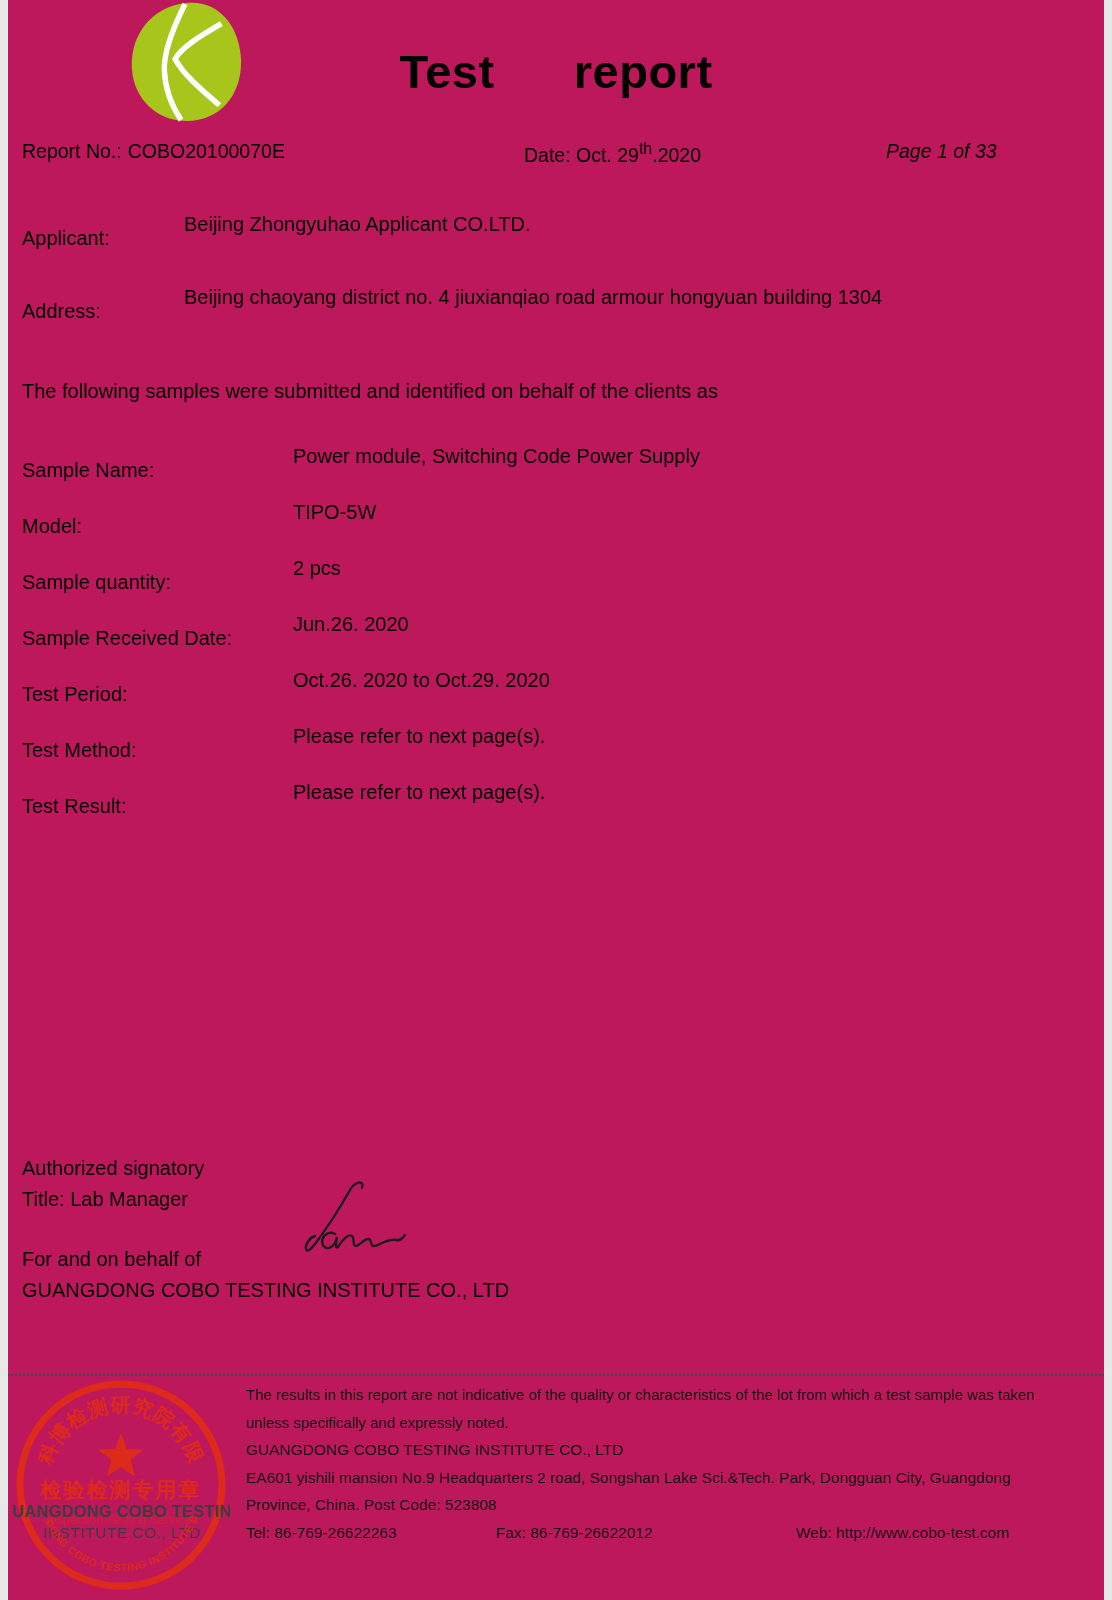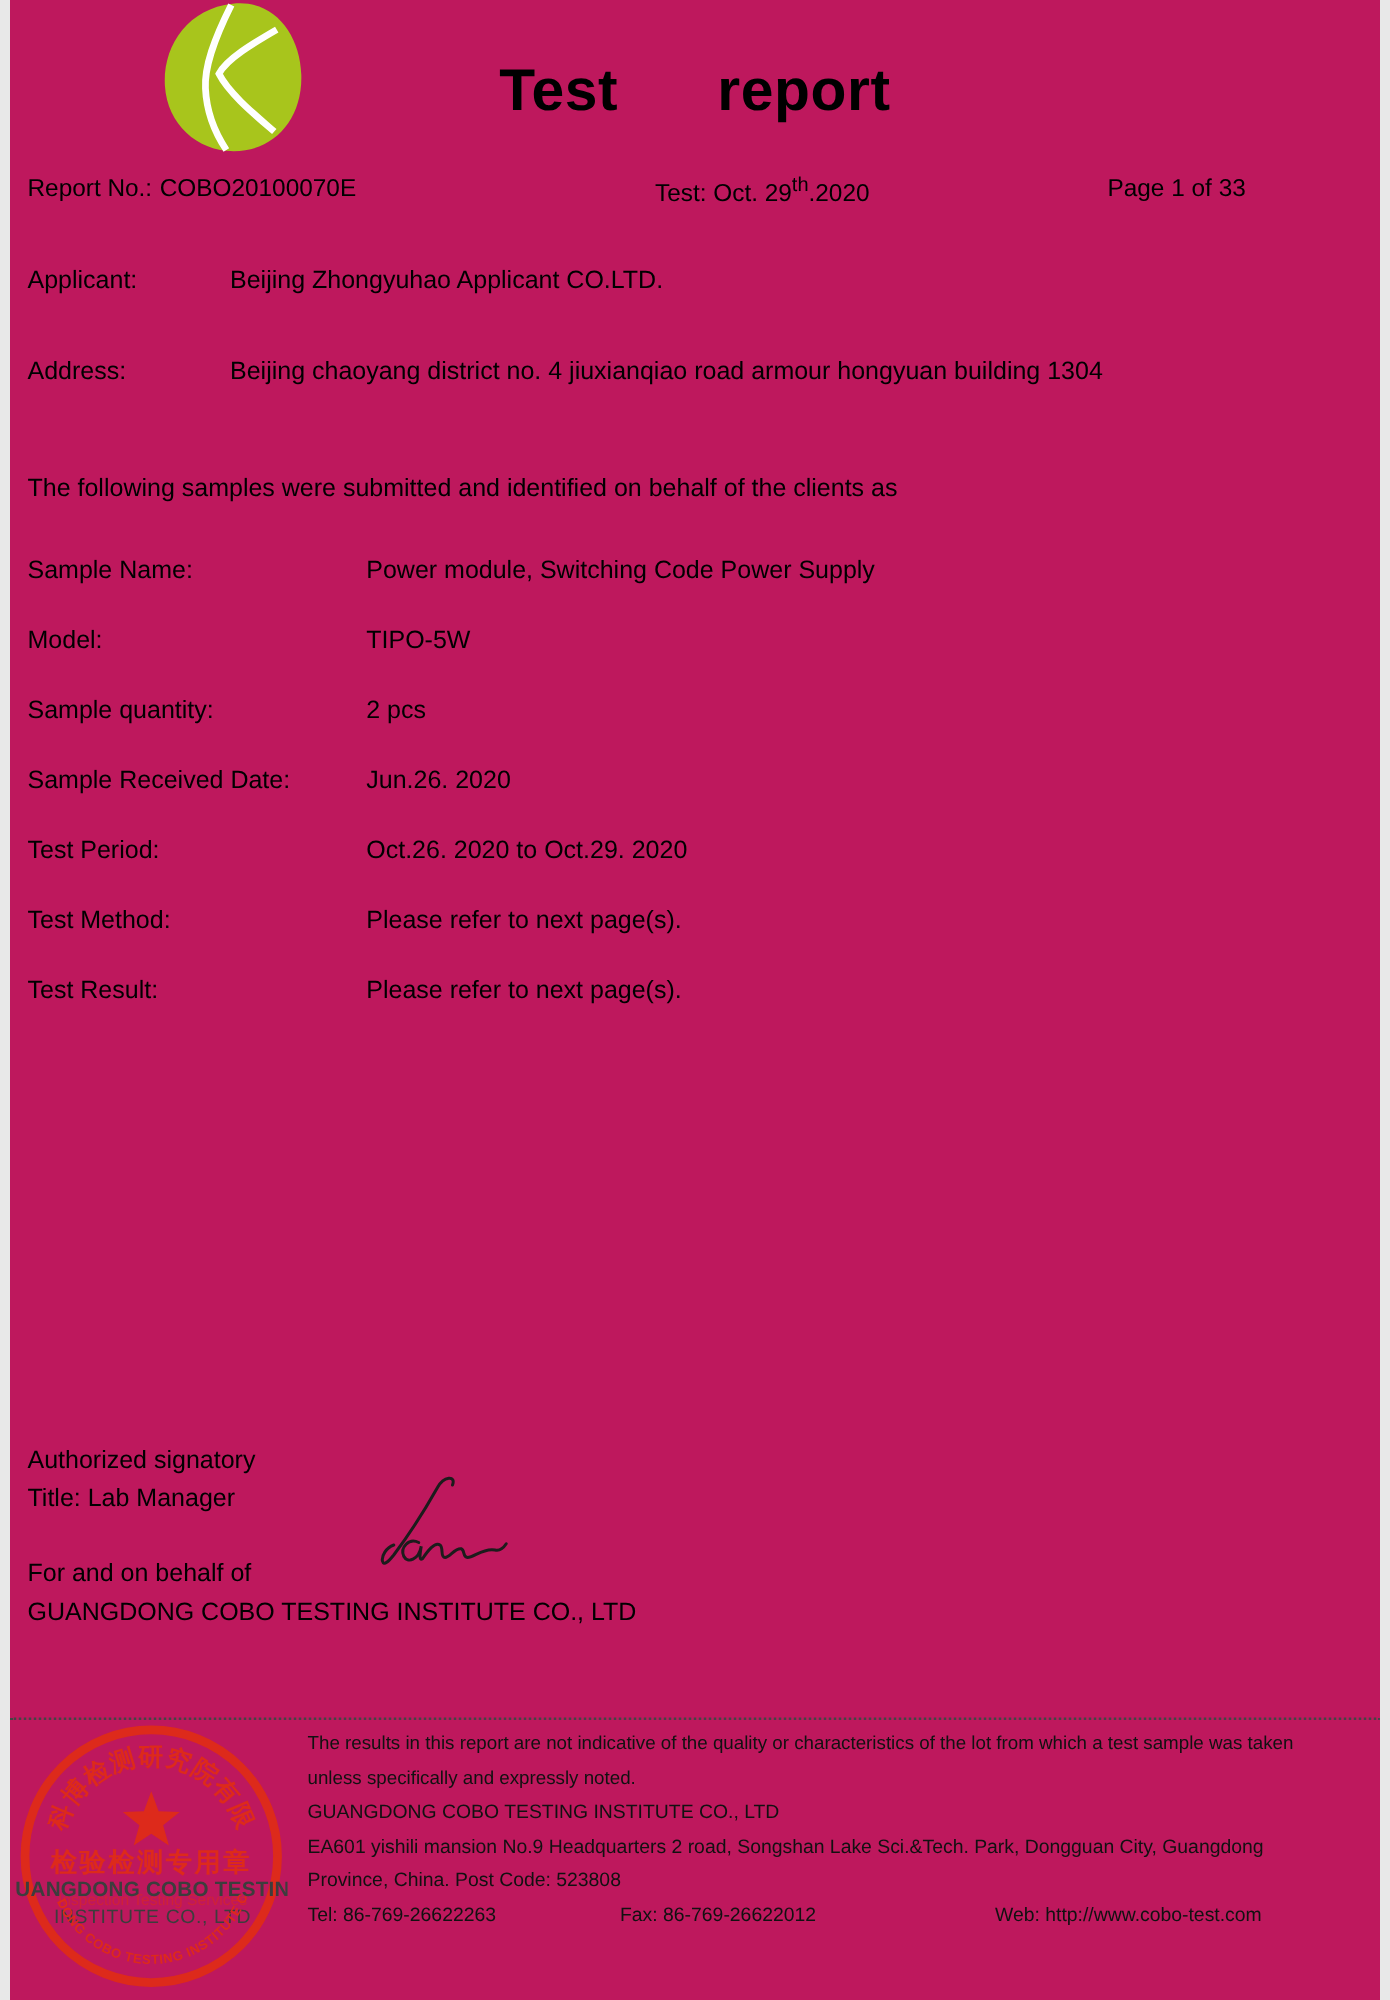--- a/index.html
+++ b/index.html
@@ -13,27 +13,27 @@
   
   .logo-svg { position:absolute; left:120px; top:2px; width:116px; height:120px; }
   .doc-title {
     position:absolute; top:44px; left:0; width:100%;
     text-align:center; font-size:47px; font-weight:bold;
     word-spacing:26px; letter-spacing:0.5px; white-space:pre;
   }
   .hdr-row { position:absolute; top:140px; left:0; width:100%; font-size:19.5px; }
   .hdr-report { position:absolute; left:14px; top:0; }
   .hdr-date   { position:absolute; left:516px; top:0; }
-  .hdr-page   { position:absolute; left:878px; top:0; }
+  .hdr-page   { position:absolute; left:878px; top:0;font-style:italic; }
   .hdr-report .val { margin-left:6px; }
   .sup { font-size:16px; vertical-align:super; }
 
   
   .row { position:absolute; left:0; width:100%; font-size:20px; }
-  .row .lbl { position:absolute; left:14px; top:0; white-space:nowrap;text-align:right; }
+  .row .lbl { position:absolute; left:14px; top:14px; white-space:nowrap;text-align:right; }
   .row .val { position:absolute; top:0; white-space:nowrap; }
   .party-row .val { left:176px; }
   .sample-row .val { left:285px; }
   .intro { position:absolute; left:14px; top:380px; font-size:20px; white-space:nowrap; }
 
   
   .sig-auth    { position:absolute; left:14px; top:1157px; font-size:20px; }
   .sig-title   { position:absolute; left:14px; top:1188px; font-size:20px; }
   .sig-svg     { position:absolute; left:283px; top:1178px; width:126px; height:80px; }
   .sig-behalf  { position:absolute; left:14px; top:1248px; font-size:20px; }
@@ -60,21 +60,21 @@
     <path d="M 95 22 C 76 33 54 46 48 58 C 56 74 78 92 93 105" fill="none" stroke="#ffffff" stroke-width="5.5"></path>
   </svg>
 
   <h1 class="doc-title">Test  report</h1>
 
   <div class="hdr-row">
     <span class="hdr-report">
       <span>Report No.:</span><span class="val">COBO20100070E</span>
     </span>
     <span class="hdr-date">
-      <span>Test:</span><span> Oct. 29</span><span class="sup">th</span><span>.2020</span>
+      <span>Date:</span><span> Oct. 29</span><span class="sup">th</span><span>.2020</span>
     </span>
     <span class="hdr-page">Page 1 of 33</span>
   </div>
 
   <div class="row party-row" style="top:213px">
     <span class="lbl">Applicant:</span>
     <span class="val">Beijing Zhongyuhao Applicant CO.LTD.</span>
   </div>
   <div class="row party-row" style="top:286px">
     <span class="lbl">Address:</span>

